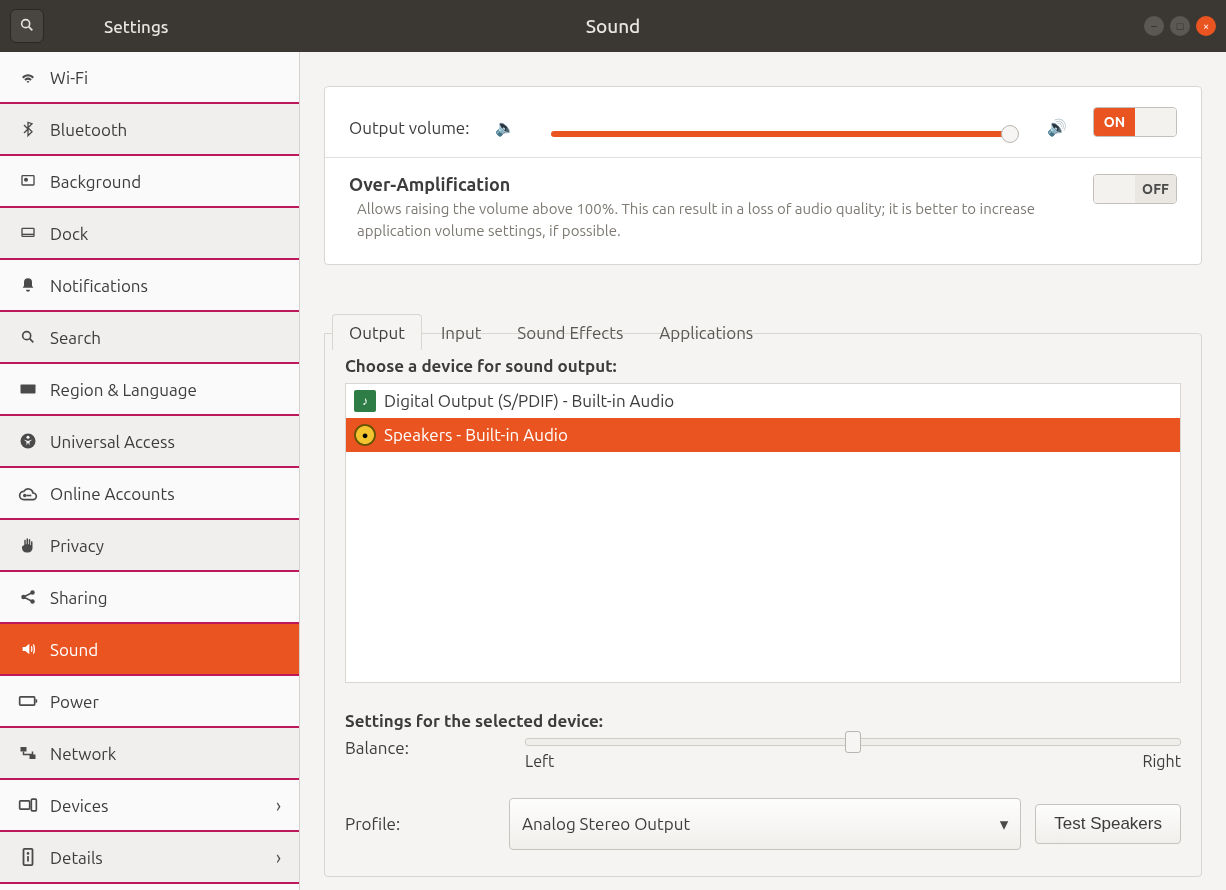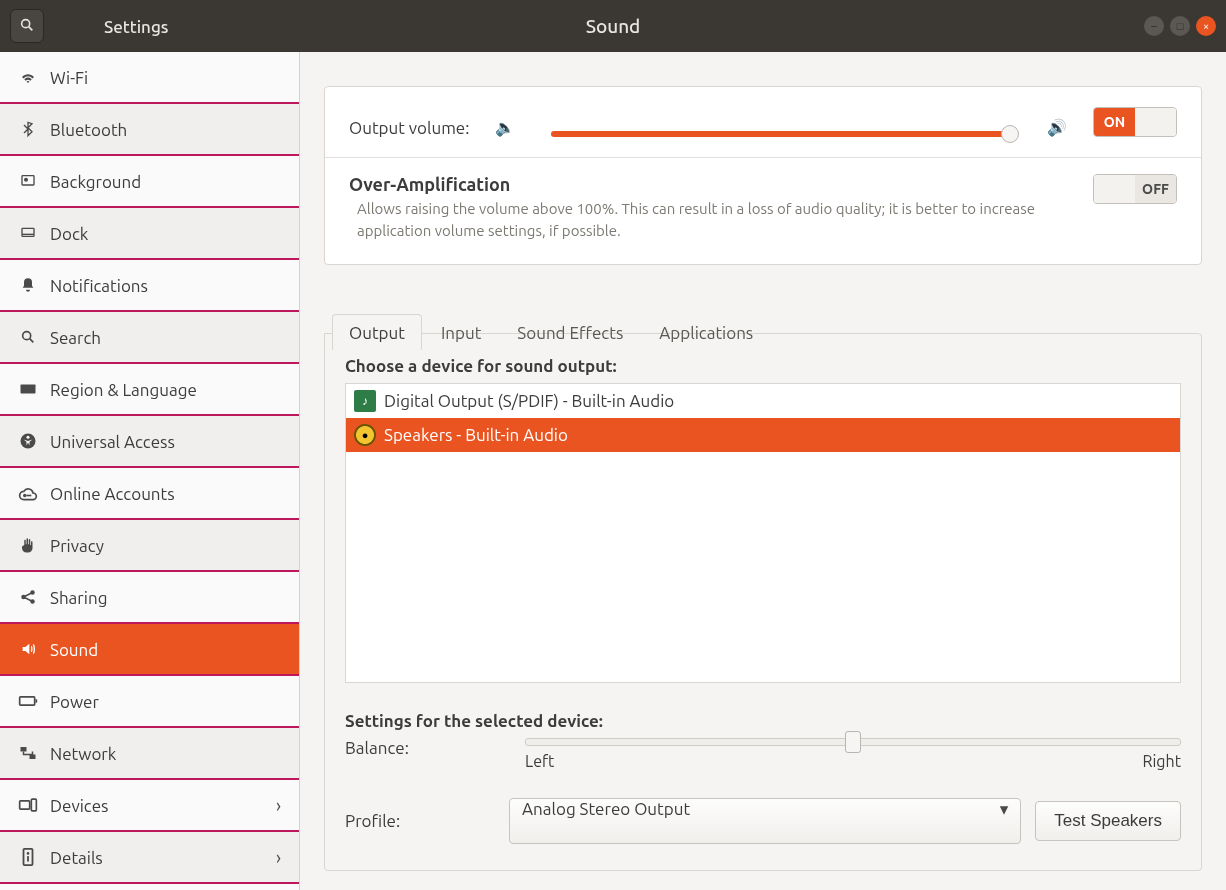--- a/index.html
+++ b/index.html
@@ -145,25 +145,25 @@
 .bal-track { height: 8px; background: #f0eeea; border: 1px solid #cfccc6; border-radius: 3px; position: relative; }
 .bal-thumb {
   position: absolute; left: 50%; top: 50%; transform: translate(-50%,-50%);
   width: 16px; height: 22px; background: #f6f5f3; border: 1px solid #b9b5b0; border-radius: 3px;
 }
 .bal-ends { display: flex; justify-content: space-between; font-size: 16px; color: #3c3c3c; margin-top: 6px; }
 
 .profile-row { display: flex; align-items: center; gap: 14px; margin-top: 28px; }
 .profile-row .balance-label { width: 150px; }
 .select {
-  flex: 1; height: 46px; padding: 0 36px 0 12px;
+  flex: 1; height: 52px; padding: 0 36px 0 12px;
   background: linear-gradient(#fdfdfc,#f1efec);
   border: 1px solid #c7c3be; border-radius: 4px;
   font-size: 17px; color: #3c3c3c; position: relative;
-  display: flex; cursor: pointer;
+  display: flex; align-items: center; cursor: pointer;
 }
 .select .caret { position: absolute; right: 12px; color: #4a4a4a; }
 .test-btn {
   height: 40px; padding: 0 18px;
   background: linear-gradient(#fdfdfc,#f1efec);
   border: 1px solid #c7c3be; border-radius: 4px;
   font-size: 17px; color: #3c3c3c; cursor: pointer;
 }
 </style>
 </head>

